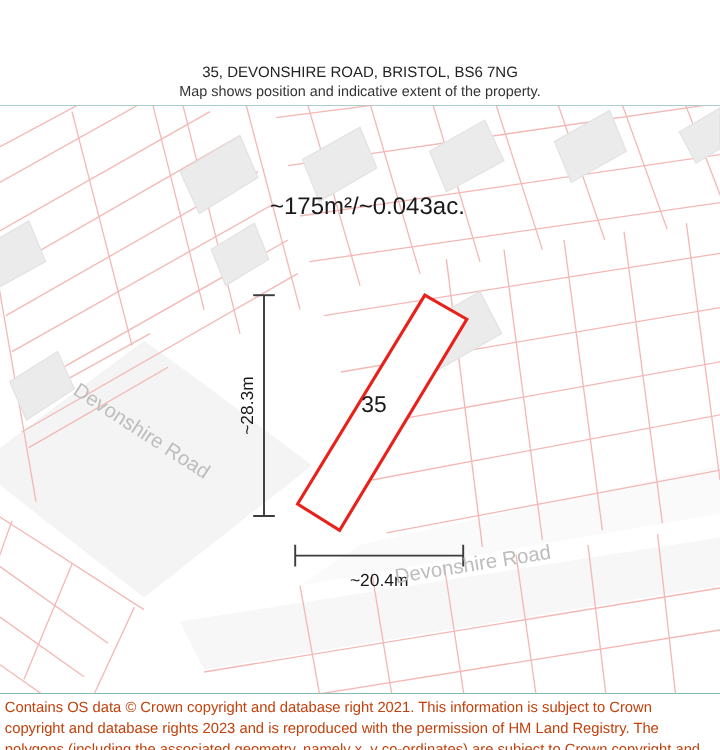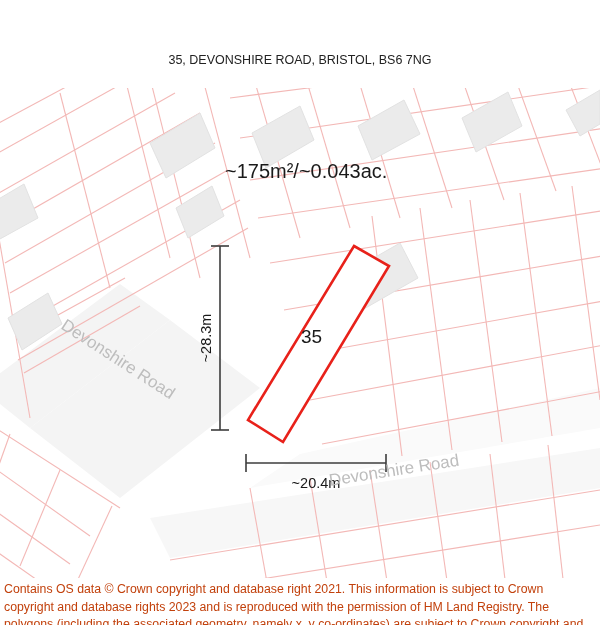--- a/index.html
+++ b/index.html
@@ -73,20 +73,21 @@
     margin: 0;
   }
 </style>
 </head>
 <body>
 
 <div class="page">
 
   <div class="header">
     <p class="title">35, DEVONSHIRE ROAD, BRISTOL, BS6 7NG</p>
+    <p class="subtitle">Map shows position and indicative extent of the property.</p>
   </div>
 
   <div class="map">
     <svg width="600" height="490" viewBox="0 0 600 490" xmlns="http://www.w3.org/2000/svg">
       <defs>
         <clipPath id="mapclip">
           <rect x="0" y="0" width="600" height="490"></rect>
         </clipPath>
       </defs>
 

